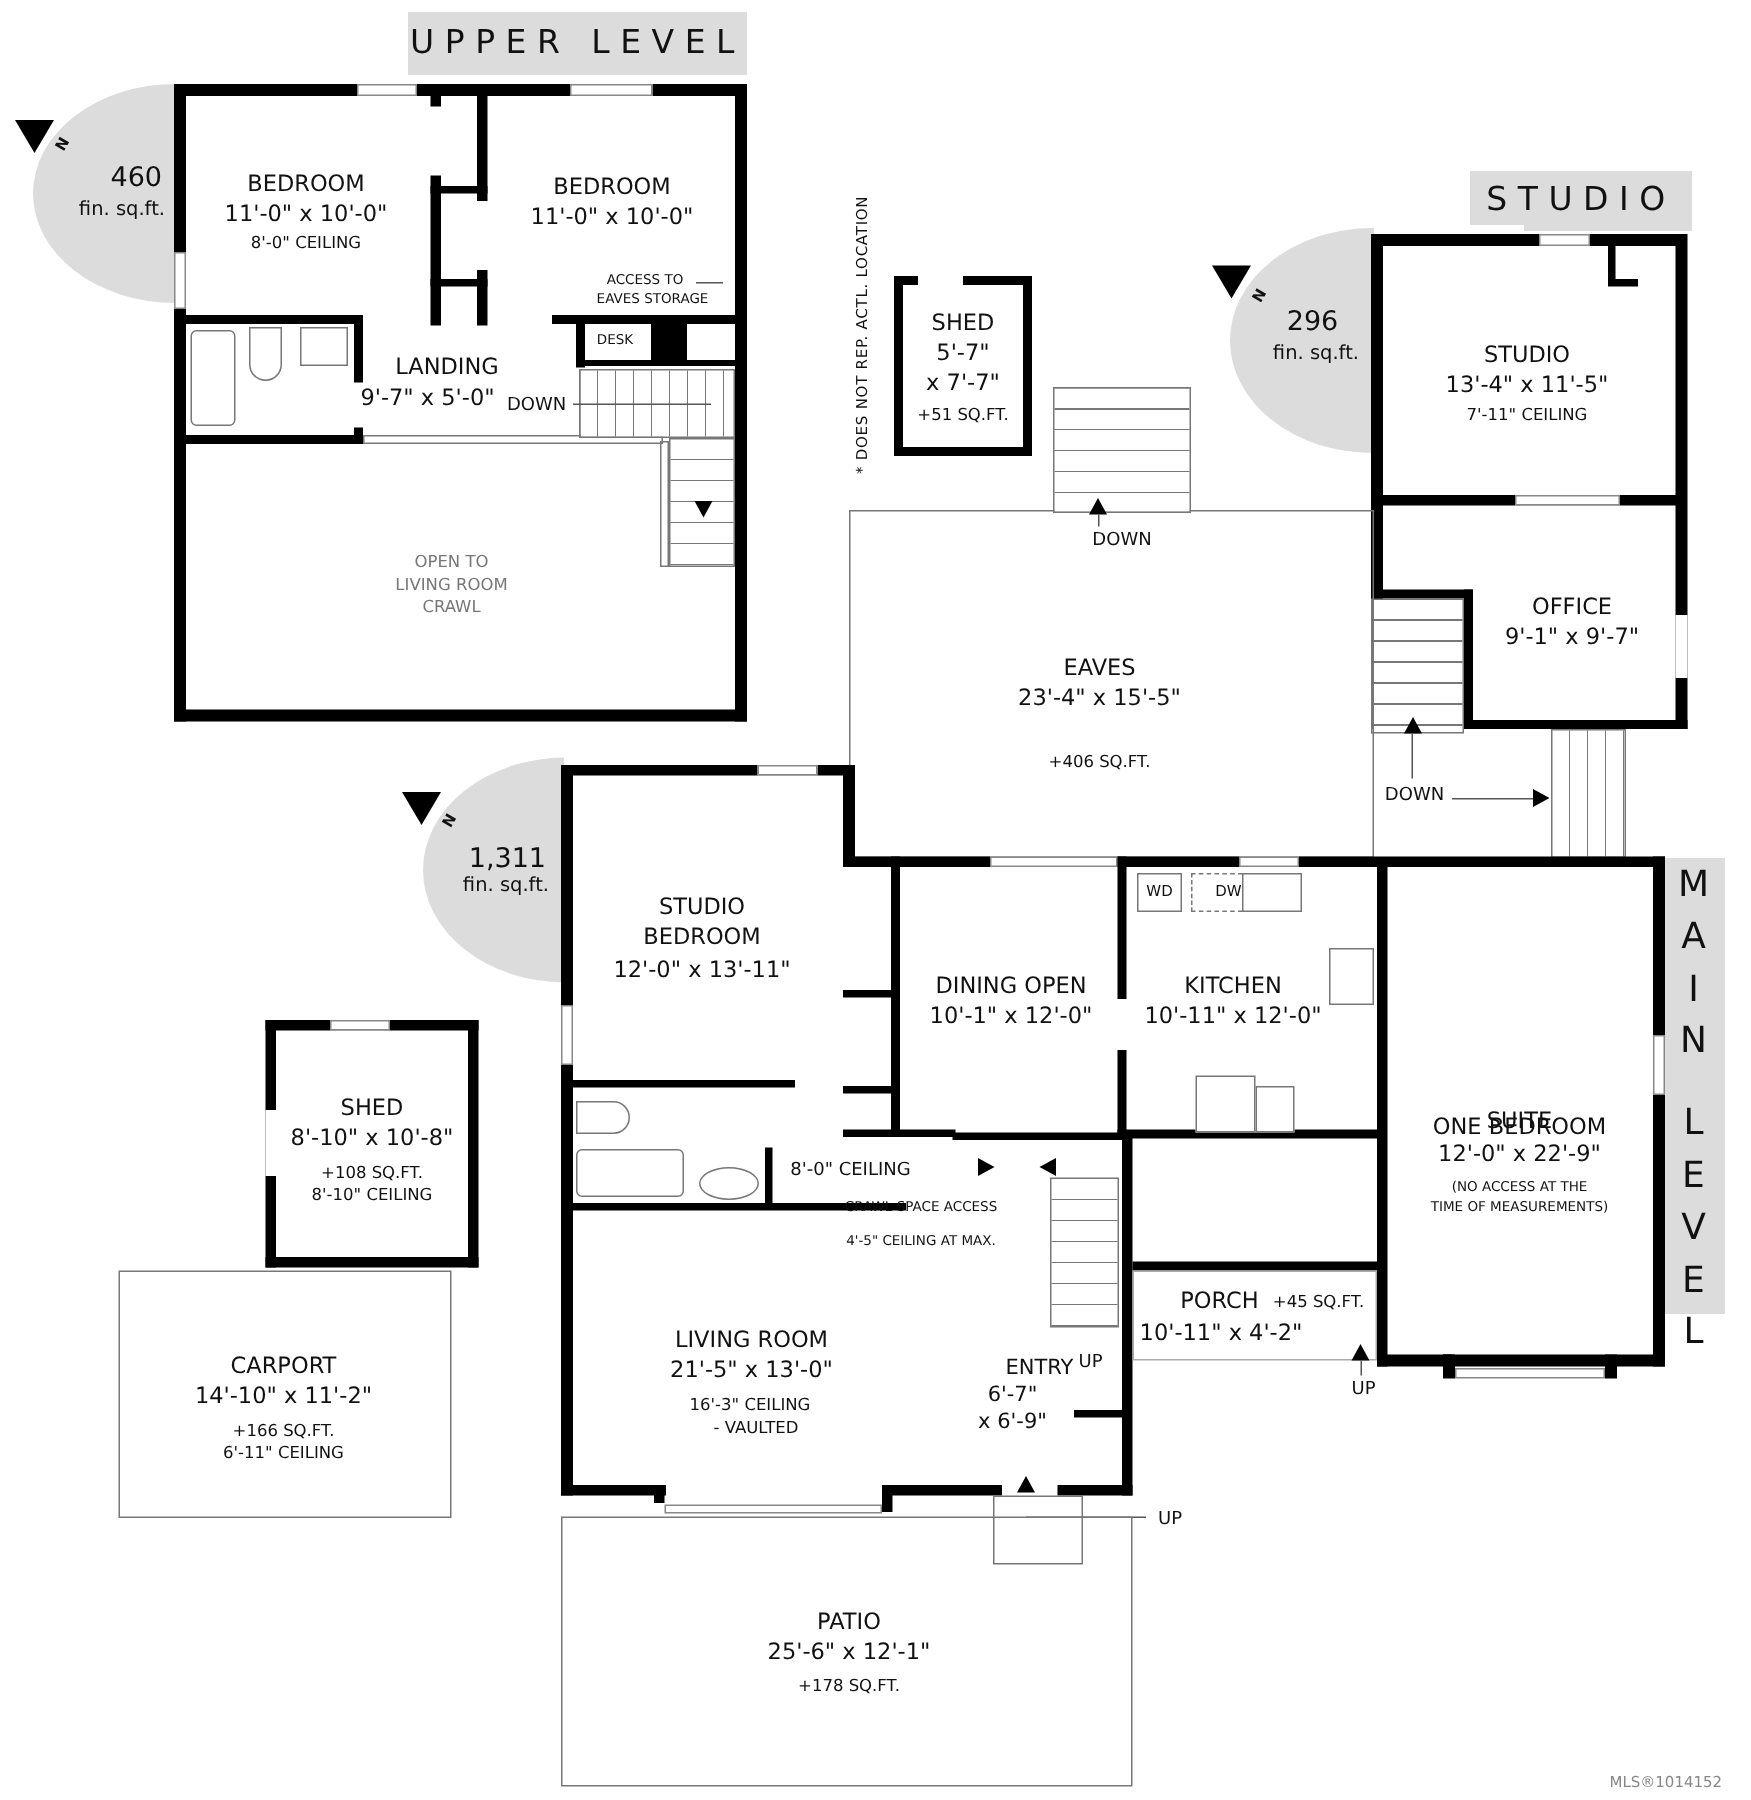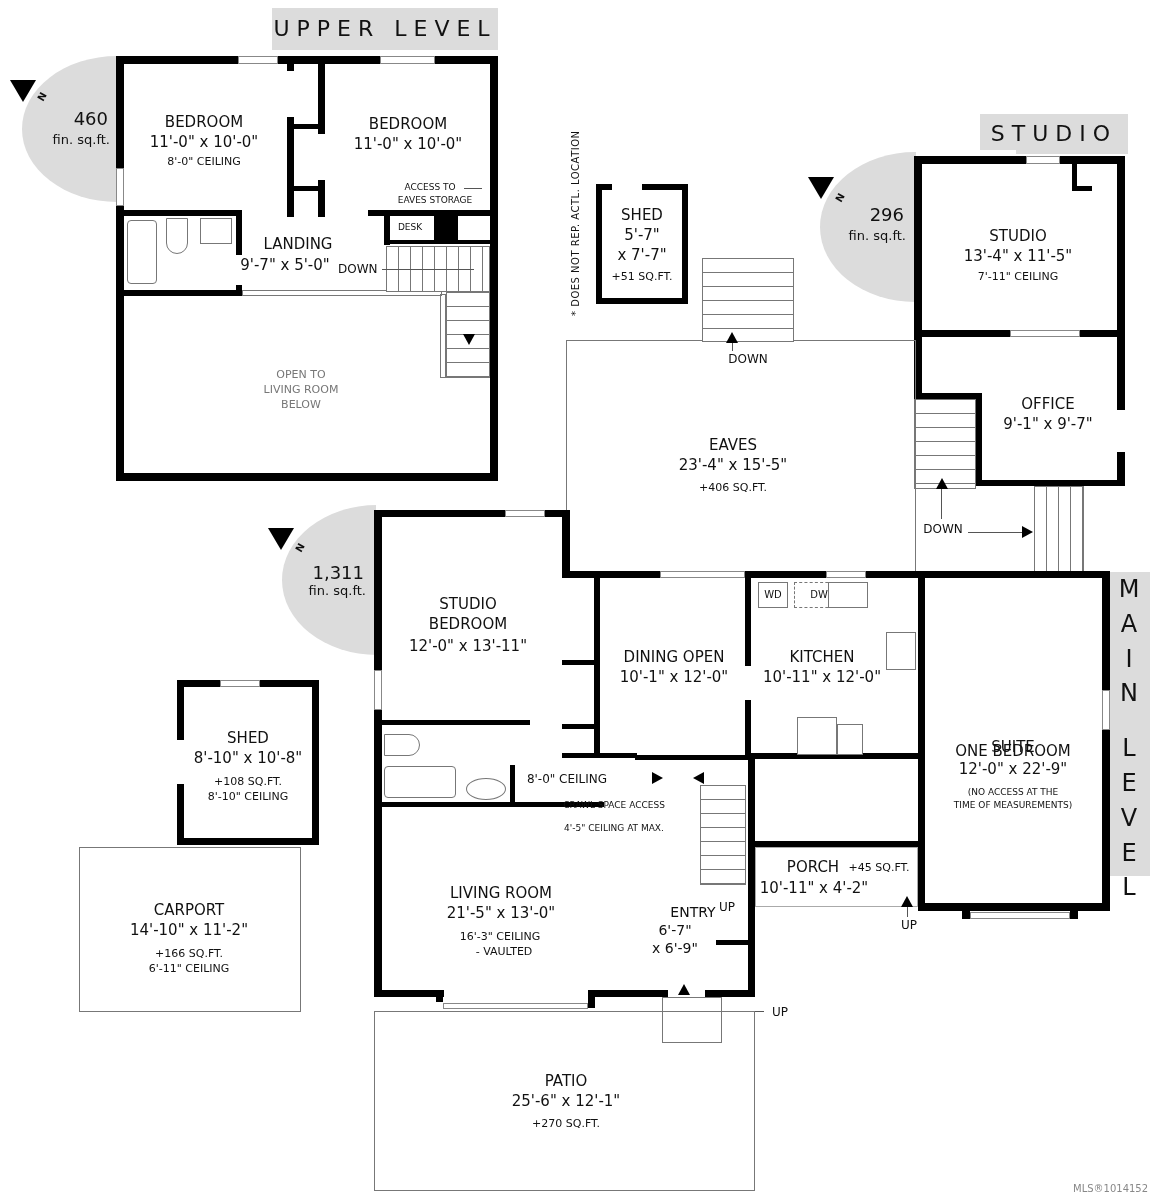--- a/index.html
+++ b/index.html
@@ -85,39 +85,39 @@
 <div class="label dim" style="left:408px;top:135px;">11'-0" x 10'-0"</div>
 <div class="label small" style="left:430px;top:182px;font-size:9px;">ACCESS TO</div>
 <div class="label small" style="left:435px;top:195px;font-size:9px;">EAVES STORAGE</div>
 <div class="hline" style="left:464px;top:188px;width:18px;"></div>
 <div class="label small" style="left:410px;top:222px;font-size:9px;">DESK</div>
 <div class="label name" style="left:298px;top:235px;">LANDING</div>
 <div class="label dim" style="left:285px;top:256px;">9'-7" x 5'-0"</div>
 <div class="abs" style="left:338px;top:262px;font-size:12px;">DOWN</div>
 <div class="label small grey" style="left:301px;top:368px;">OPEN TO</div>
 <div class="label small grey" style="left:301px;top:383px;">LIVING ROOM</div>
-<div class="label small grey" style="left:301px;top:398px;">BELOW</div>
+<div class="label small grey" style="left:301px;top:398px;">CRAWL</div>
 
 <div class="vert-text" style="left:570px;top:316px;">* DOES NOT REP. ACTL. LOCATION</div>
 <div class="wall" style="left:596px;top:184px;width:92px;height:6px;"></div>
 <div class="win" style="left:612px;top:182px;width:30px;height:8px;border:none;"></div>
 <div class="wall" style="left:596px;top:184px;width:6px;height:120px;"></div>
 <div class="wall" style="left:682px;top:184px;width:6px;height:120px;"></div>
 <div class="wall" style="left:596px;top:298px;width:92px;height:6px;"></div>
 <div class="label name" style="left:642px;top:206px;">SHED</div>
 <div class="label dim" style="left:642px;top:226px;">5'-7"</div>
 <div class="label dim" style="left:642px;top:246px;">x 7'-7"</div>
 <div class="label small" style="left:642px;top:270px;">+51 SQ.FT.</div>
 
 <div class="tag" style="left:980px;top:114px;width:148px;height:40px;line-height:40px;">STUDIO</div>
 <div class="badge" style="left:820px;top:152px;width:190px;height:150px;"></div>
 <div class="abs" style="left:916px;top:150px;width:100px;height:160px;background:#fff;"></div>
 <div class="north" style="left:808px;top:177px;"></div>
 <div class="nletter" style="left:836px;top:192px;">N</div>
-<div class="badge-num" style="left:846px;top:204px;width:58px;">296</div>
+<div class="badge-num" style="left:846px;top:204px;width:58px;text-align:center;">296</div>
 <div class="badge-sub" style="left:826px;top:228px;width:80px;">fin. sq.ft.</div>
 
 <div class="wall" style="left:914px;top:156px;width:210px;height:8px;"></div>
 <div class="win" style="left:1026px;top:156px;width:34px;height:8px;"></div>
 <div class="wall" style="left:914px;top:156px;width:8px;height:330px;"></div>
 <div class="wall" style="left:1117px;top:156px;width:8px;height:330px;"></div>
 <div class="wall" style="left:914px;top:330px;width:210px;height:7px;"></div>
 <div class="win" style="left:1010px;top:330px;width:70px;height:7px;"></div>
 <div class="wall" style="left:1072px;top:160px;width:5px;height:30px;"></div>
 <div class="wall" style="left:1072px;top:186px;width:20px;height:5px;"></div>
@@ -135,21 +135,21 @@
 <div class="label name" style="left:1048px;top:395px;">OFFICE</div>
 <div class="label dim" style="left:1048px;top:415px;">9'-1" x 9'-7"</div>
 
 <div class="thin" style="left:566px;top:340px;width:350px;height:232px;"></div>
 <div class="stairs" style="left:702px;top:258px;width:92px;height:84px;"></div>
 <div class="arrow-up" style="left:726px;top:332px;"></div>
 <div class="vline" style="left:732px;top:343px;height:8px;"></div>
 <div class="label small" style="left:748px;top:352px;font-size:12px;">DOWN</div>
 <div class="label name" style="left:733px;top:436px;">EAVES</div>
 <div class="label dim" style="left:733px;top:456px;">23'-4" x 15'-5"</div>
-<div class="label small" style="left:733px;top:481px;">+406 SQ.FT.</div>
+<div class="label small" style="left:733px;top:501px;">+406 SQ.FT.</div>
 <div class="label small" style="left:943px;top:522px;font-size:12px;">DOWN</div>
 <div class="hline" style="left:968px;top:532px;width:55px;"></div>
 <div class="arrow-right" style="left:1022px;top:526px;"></div>
 <div class="stairs-v" style="left:1034px;top:486px;width:50px;height:86px;background:repeating-linear-gradient(to right,#fff 0,#fff 11px,#777 11px,#777 12px);"></div>
 
 <div class="main-level" style="left:1108px;top:572px;width:42px;height:304px;">
   <div>M</div>
     <div>A</div>
     <div>I</div>
     <div>N</div>
@@ -271,15 +271,15 @@
 
 <div class="thin" style="left:79px;top:847px;width:222px;height:165px;"></div>
 <div class="label name" style="left:189px;top:901px;">CARPORT</div>
 <div class="label dim" style="left:189px;top:921px;">14'-10" x 11'-2"</div>
 <div class="label small" style="left:189px;top:947px;">+166 SQ.FT.</div>
 <div class="label small" style="left:189px;top:962px;">6'-11" CEILING</div>
 
 <div class="thin" style="left:374px;top:1011px;width:381px;height:180px;"></div>
 <div class="label name" style="left:566px;top:1072px;">PATIO</div>
 <div class="label dim" style="left:566px;top:1092px;">25'-6" x 12'-1"</div>
-<div class="label small" style="left:566px;top:1117px;">+270 SQ.FT.</div>
+<div class="label small" style="left:566px;top:1117px;">+178 SQ.FT.</div>
 
 <div class="watermark" style="left:1073px;top:1183px;">MLS®1014152</div>
 
 </body></html>

